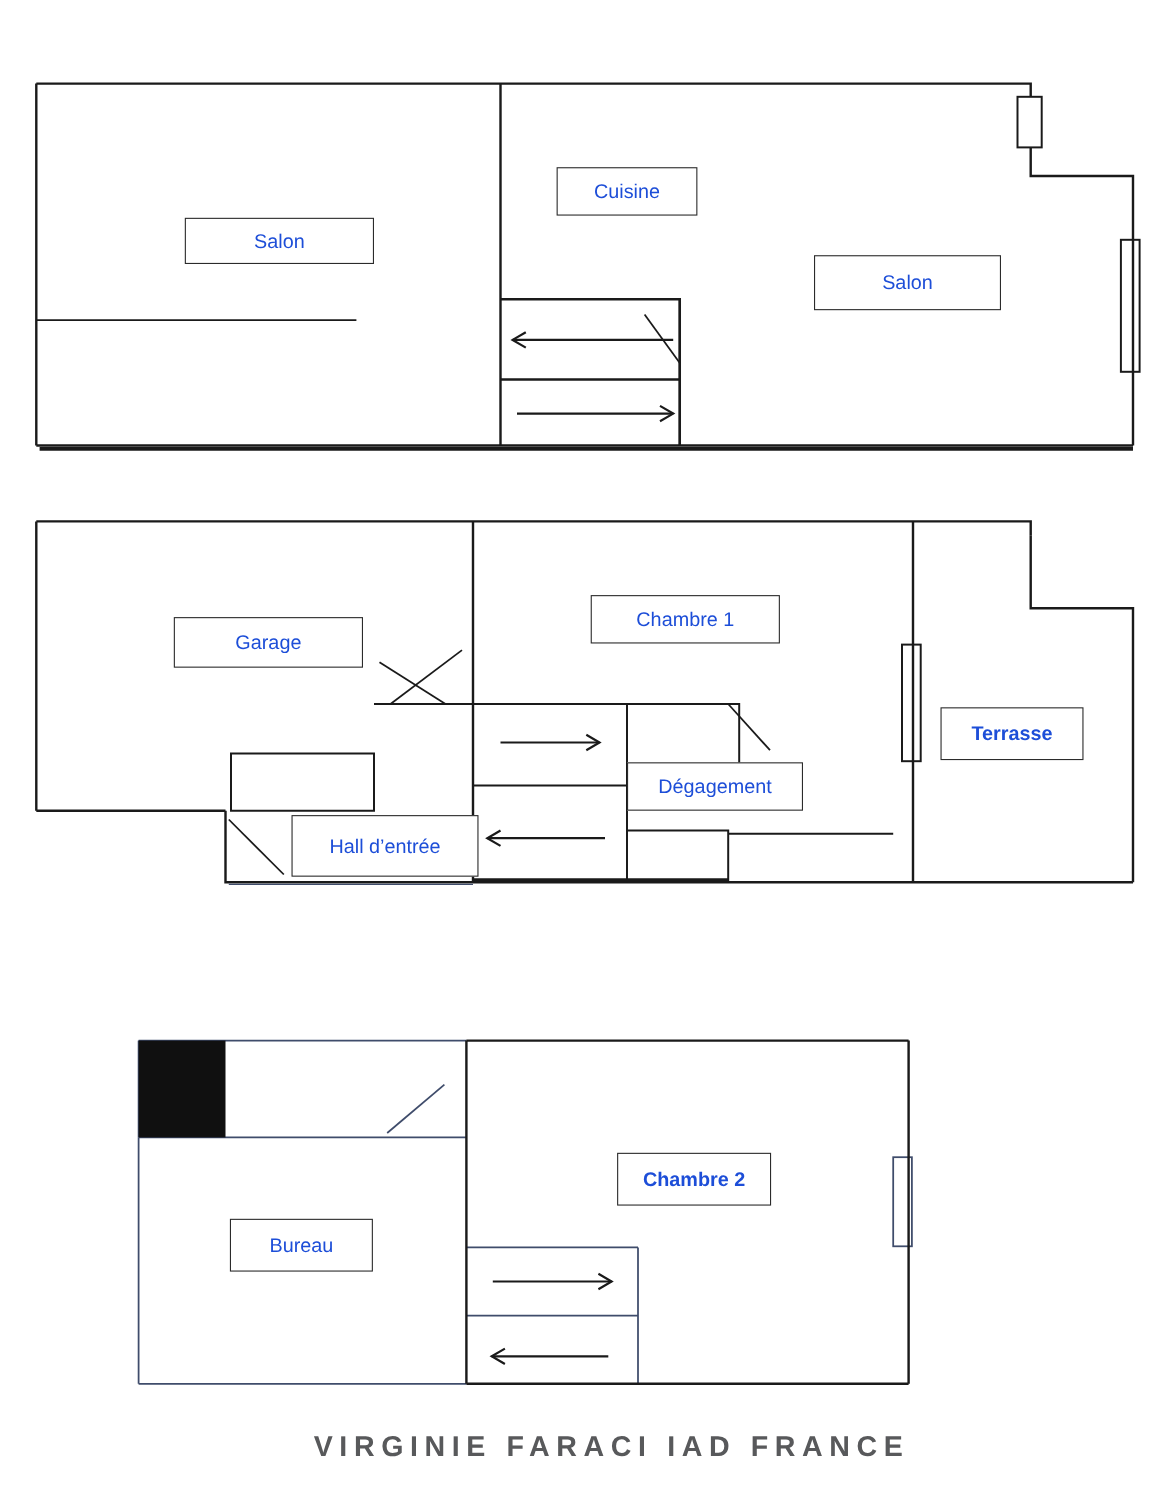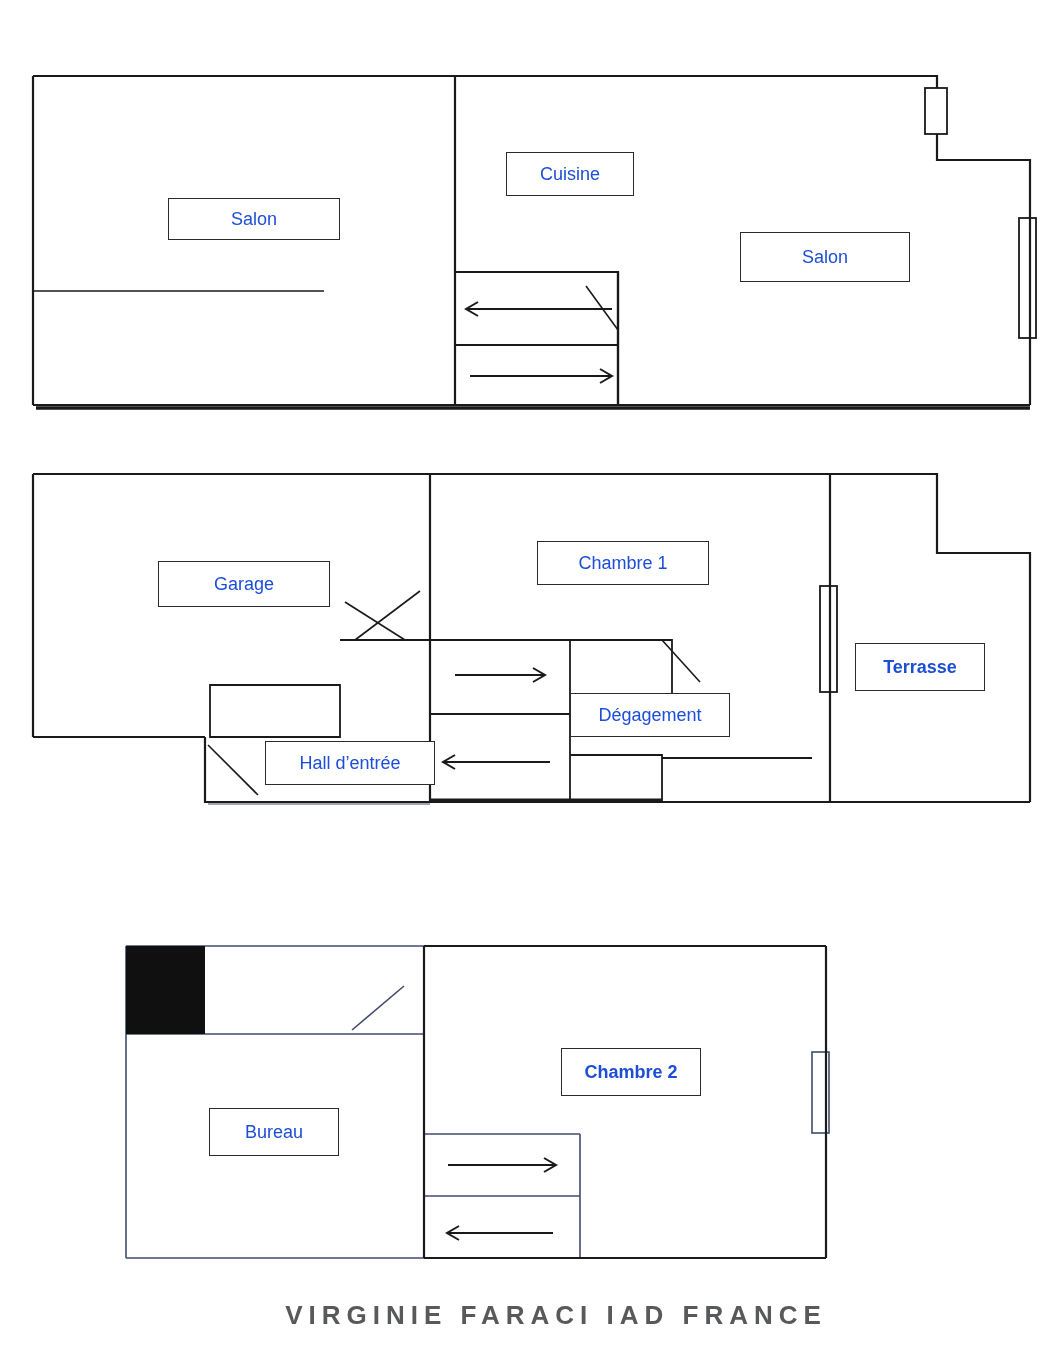--- a/index.html
+++ b/index.html
@@ -156,21 +156,21 @@
   <div class="label" style="left:740px; top:232px; width:170px; height:50px;">Salon</div>
 
   <div class="label" style="left:142px; top:561px; width:172px; height:46px;margin-left:16px;">Garage</div>
 
   <div class="label" style="left:537px; top:541px; width:172px; height:44px;">Chambre 1</div>
 
   <div class="label" style="left:855px; top:643px; width:130px; height:48px;font-weight:bold;">Terrasse</div>
 
   <div class="label" style="left:570px; top:693px; width:160px; height:44px;">Dégagement</div>
 
-  <div class="label" style="left:265px; top:741px; width:170px; height:44px;text-align:right;">Hall d’entrée</div>
+  <div class="label" style="left:265px; top:741px; width:170px; height:56px;text-align:right;">Hall d’entrée</div>
 
   <div class="label" style="left:561px; top:1048px; width:140px; height:48px;font-weight:bold;">Chambre 2</div>
 
   <div class="label" style="left:209px; top:1108px; width:130px; height:48px;">Bureau</div>
 
   <div class="footer">VIRGINIE FARACI IAD FRANCE</div>
 
 </div>
 
 </body></html>

